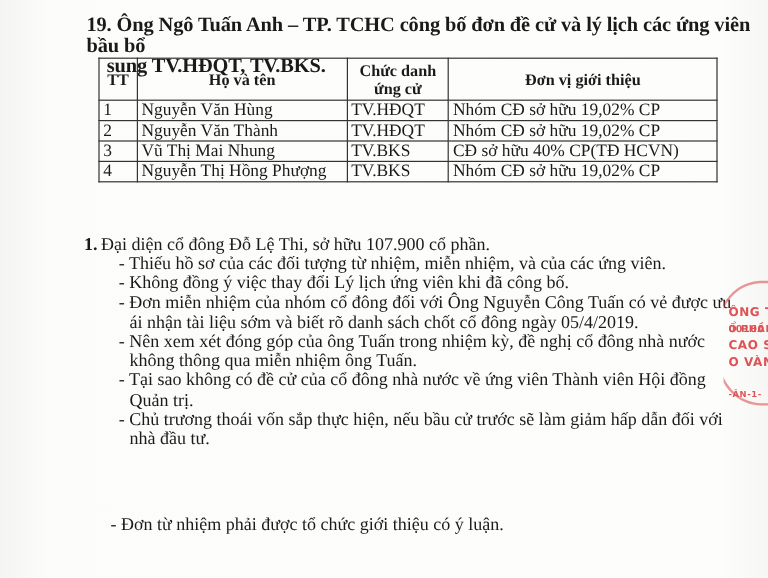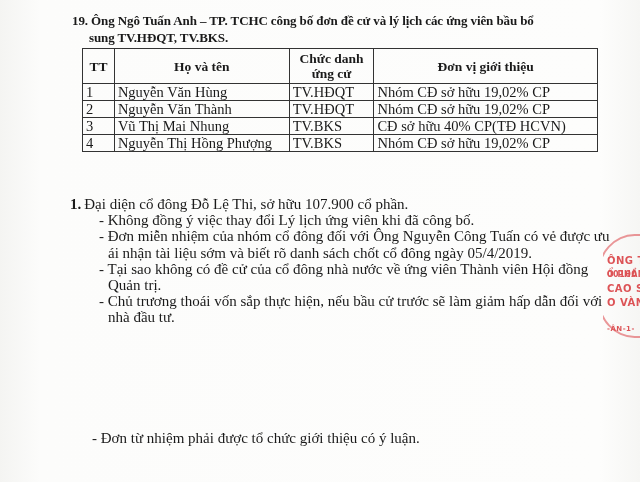--- a/index.html
+++ b/index.html
@@ -19,21 +19,21 @@
       position: absolute;
       left: 0; top: 0;
       width: 640px; height: 482px;
       background: linear-gradient(90deg, #f4f4f2 0px, #fcfcfb 40px, #fdfdfc 600px, #f6f6f4 640px);
     }
     .heading {
       position: absolute;
       left: 72px;
       top: 12px;
       font-weight: bold;
-      font-size: 13px;
+      font-size: 17px;
       line-height: 17px;
       width: 560px;
       letter-spacing: -0.1px;
     }
     .heading .cont {
       display: block;
       padding-left: 17px;
     }
     table.candidates {
       position: absolute;
@@ -179,22 +179,24 @@
       </tr>
     </tbody>
   </table>
 
 
   <div class="opinion" id="op1">
     <div class="lead">
       <span class="num">1.</span><span>Đại diện cổ đông Đỗ Lệ Thi, sở hữu 107.900 cổ phần.</span>
     </div>
     <ul>
+      <li>- Thiếu hồ sơ của các đối tượng từ nhiệm, miễn nhiệm, và của các ứng viên.</li>
       <li>- Không đồng ý việc thay đổi Lý lịch ứng viên khi đã công bố.</li>
       <li>- Đơn miễn nhiệm của nhóm cổ đông đối với Ông Nguyễn Công Tuấn có vẻ được ưu ái nhận tài liệu sớm và biết rõ danh sách chốt cổ đông ngày 05/4/2019.</li>
+      <li>- Nên xem xét đóng góp của ông Tuấn trong nhiệm kỳ, đề nghị cổ đông nhà nước không thông qua miễn nhiệm ông Tuấn.</li>
       <li>- Tại sao không có đề cử của cổ đông nhà nước về ứng viên Thành viên Hội đồng Quản trị.</li>
       <li>- Chủ trương thoái vốn sắp thực hiện, nếu bầu cử trước sẽ làm giảm hấp dẫn đối với nhà đầu tư.</li>
     </ul>
   </div>
 
   <div class="opinion" id="op2">
     <ul>
       <li>- Đơn từ nhiệm phải được tổ chức giới thiệu có ý luận.</li>
     </ul>
   </div>

